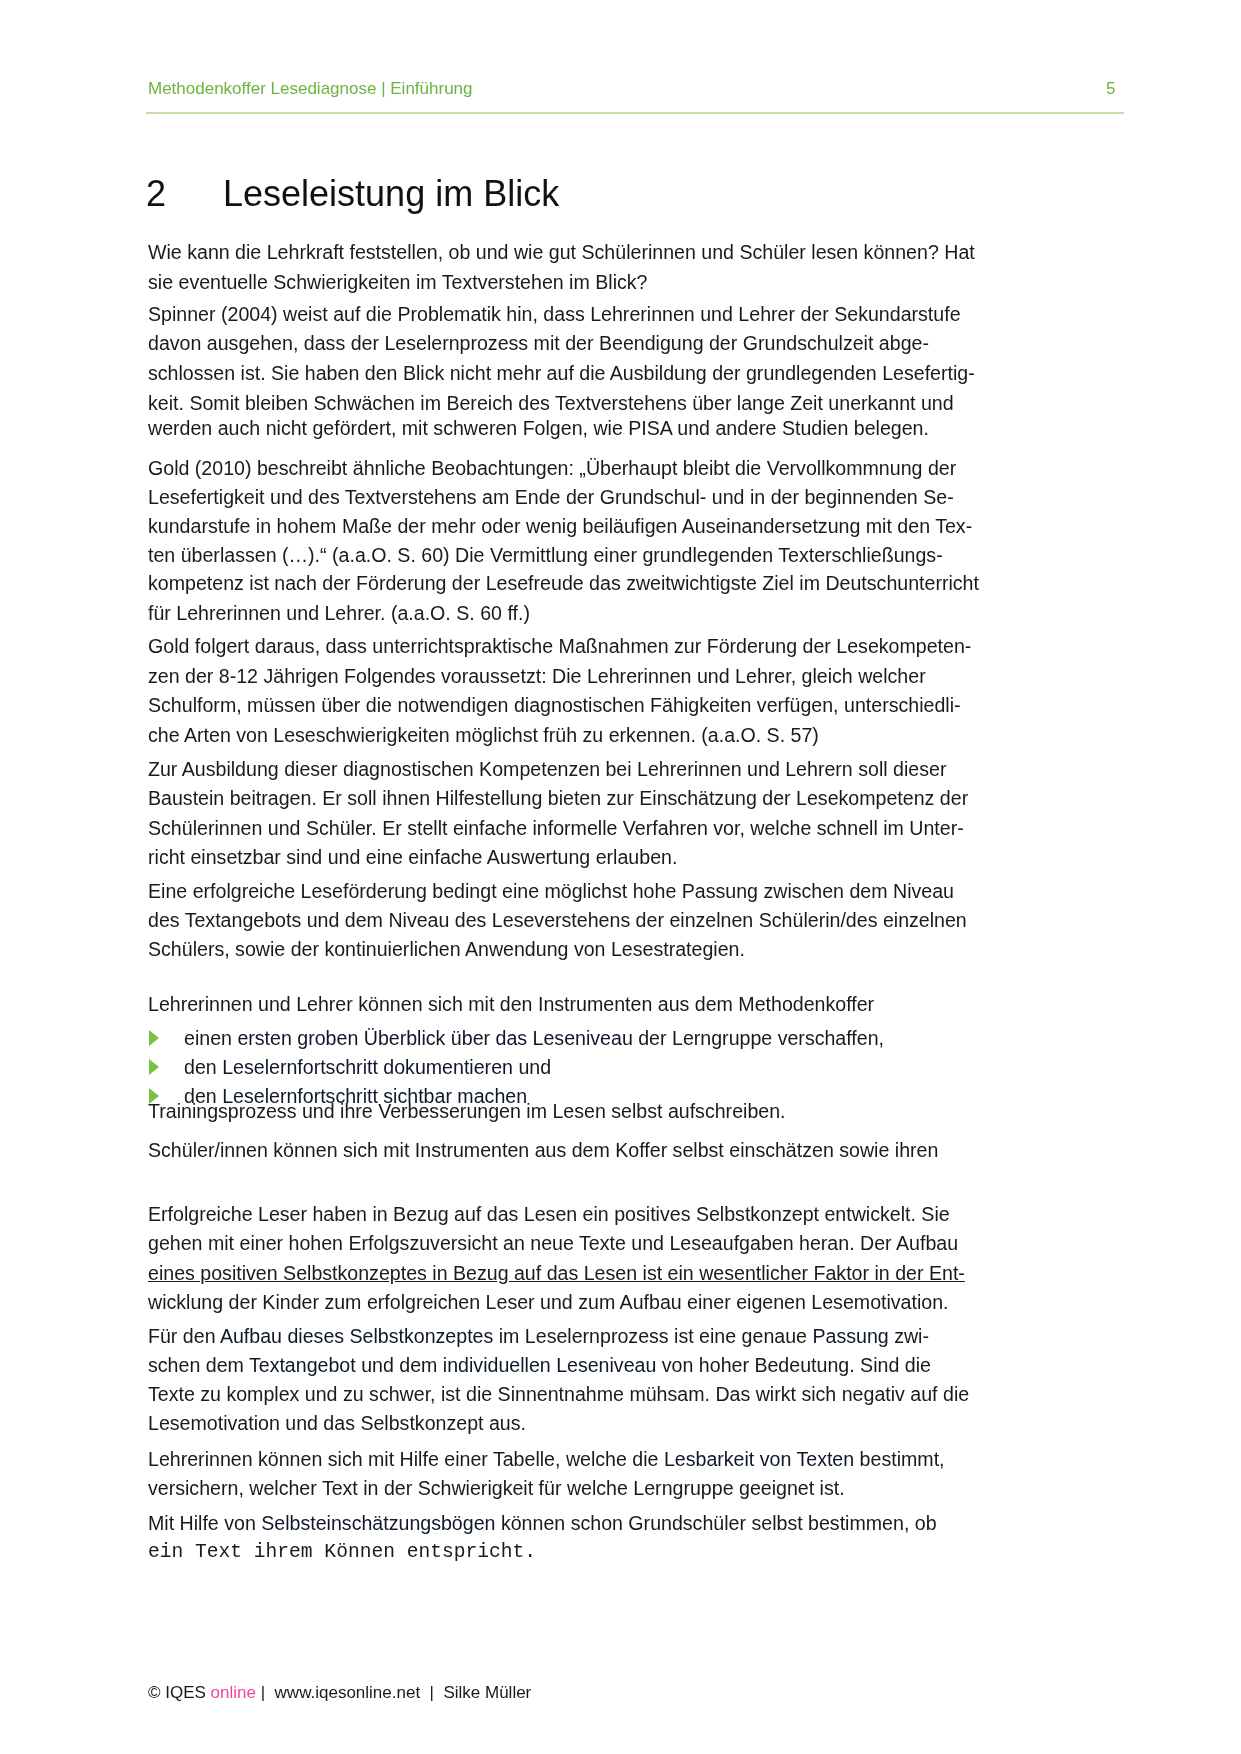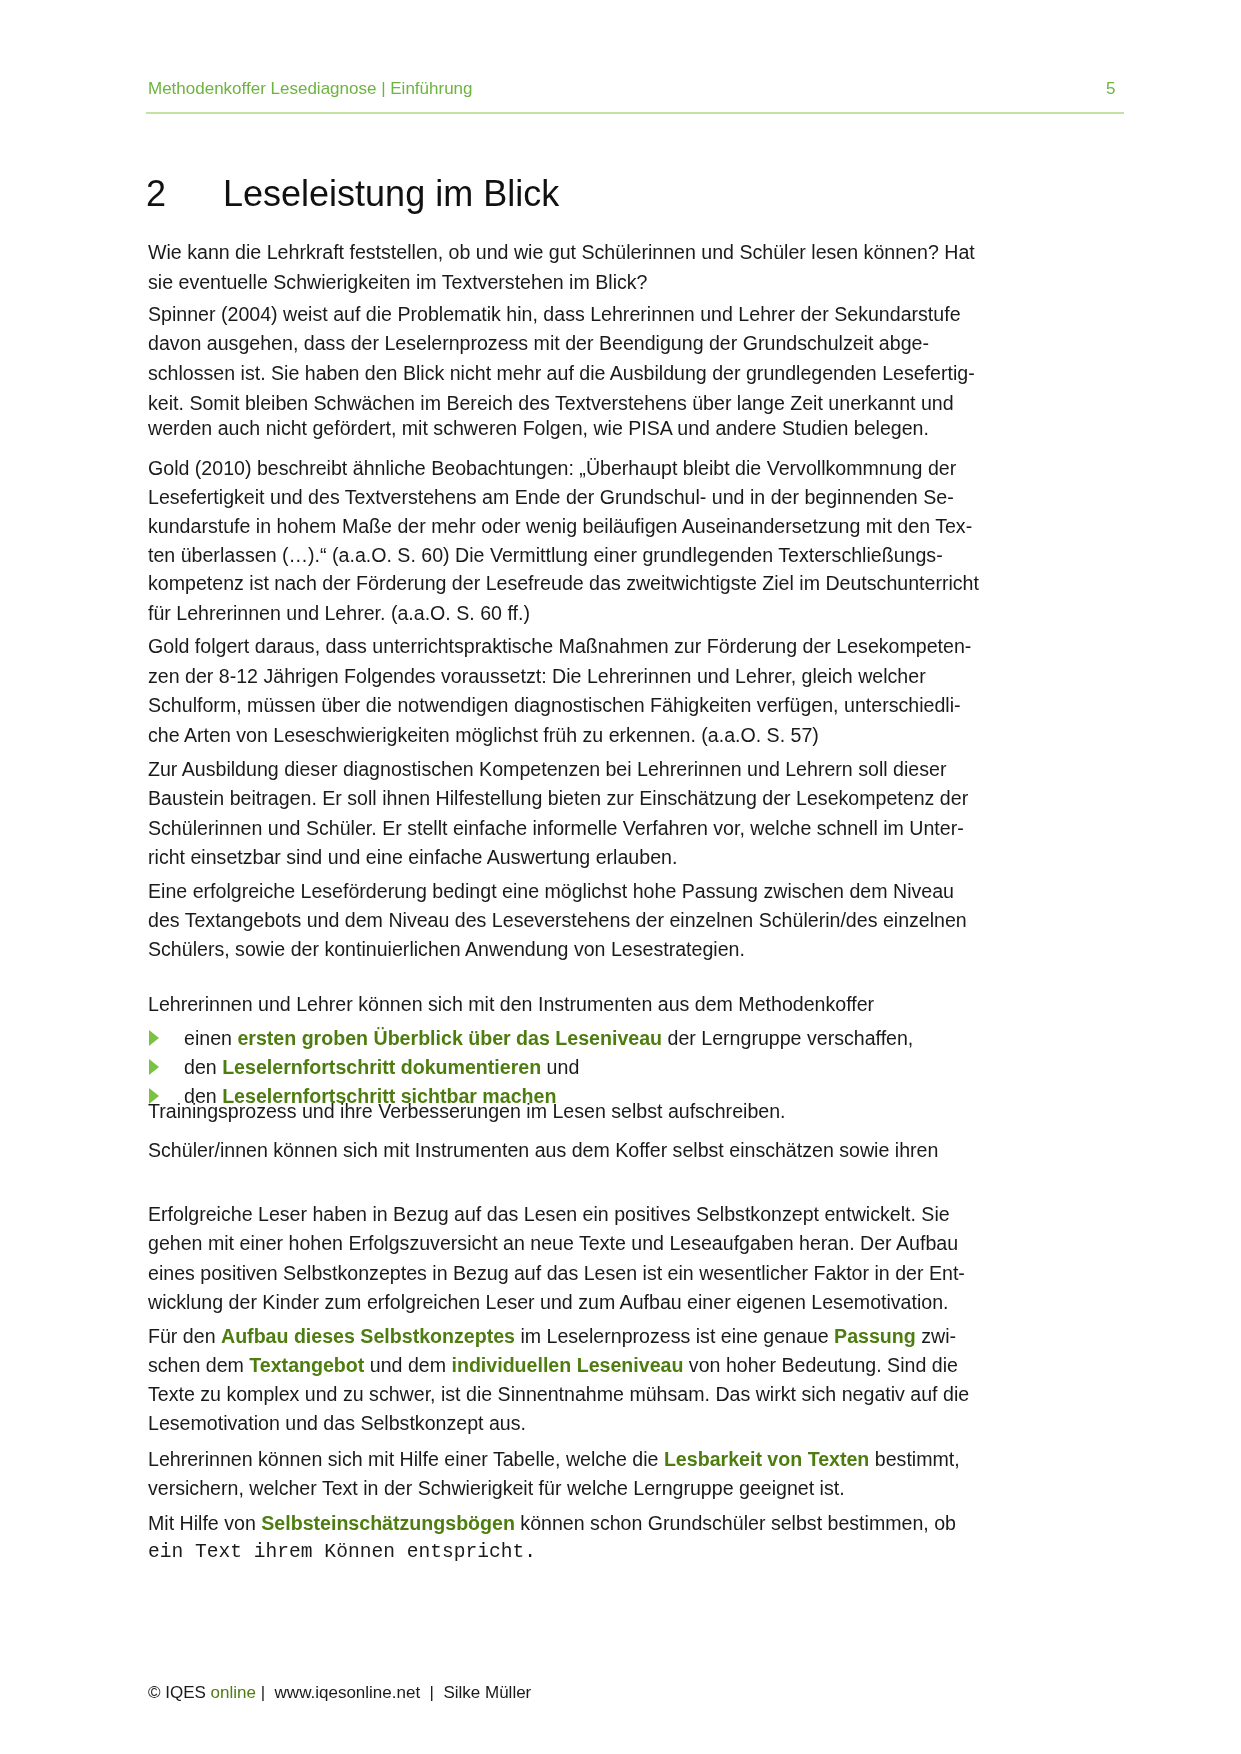--- a/index.html
+++ b/index.html
@@ -4,27 +4,27 @@
 <style>
   html, body { margin: 0; padding: 0; background: #ffffff; }
   body { width: 1241px; height: 1754px; position: relative; overflow: hidden;
          font-family: "Liberation Sans", sans-serif; color: #1a1a1a; }
   .hdr { position: absolute; top: 79px; left: 148px; font-size: 17px; color: #6db33f; }
   .pgno { position: absolute; top: 79px; left: 1106px; font-size: 17px; color: #6db33f; }
   .rule { position: absolute; top: 112px; left: 146px; width: 978px; height: 2px; background: #c5e0a5; }
   .h-num { position: absolute; top: 173px; left: 146px; font-size: 36px; color: #111; }
   .h-title { position: absolute; top: 173px; left: 223px; font-size: 36px; color: #111; }
   .line { position: absolute; left: 148px; font-size: 19.6px; line-height: 24px; white-space: nowrap; color: #1a1a1a; }
-  .line b { font-weight: bold; color: #4d7c0f; }
+  .line b { font-weight: normal; color: #0f172a; }
   .bul-line { left: 184px; }
   .bullet { position: absolute; left: 149px; width: 0; height: 0;
             border-top: 8px solid transparent; border-bottom: 8px solid transparent;
             border-left: 10px solid #7cc242; }
   .ftr { position: absolute; top: 1683px; left: 148px; font-size: 17px; color: #1a1a1a; white-space: nowrap; }
-  .ftr .green { color: #4d7c0f; }
+  .ftr .green { color: #ec4899; }
 </style>
 </head>
 <body>
 
 <div class="hdr">Methodenkoffer Lesediagnose | Einführung</div>
 <div class="pgno">5</div>
 <div class="rule"></div>
 
 <div class="h-num">2</div>
 <div class="h-title">Leseleistung im Blick</div>
@@ -58,21 +58,21 @@
     <div class="bullet" style="top: 1030px;"></div>
     <div class="line bul-line" style="top: 1026px;"><span>einen </span><b>ersten groben Überblick über das Leseniveau</b><span> der Lerngruppe verschaffen,</span></div>
     <div class="bullet" style="top: 1059px;"></div>
     <div class="line bul-line" style="top: 1055px;"><span>den </span><b>Leselernfortschritt dokumentieren</b><span> und</span></div>
     <div class="bullet" style="top: 1088px;"></div>
     <div class="line bul-line" style="top: 1084px;"><span>den </span><b>Leselernfortschritt sichtbar machen</b></div>
     <div class="line" style="top: 1138px;"><span>Schüler/innen können sich mit Instrumenten aus dem Koffer selbst einschätzen sowie ihren</span></div>
     <div class="line" style="top: 1099px;"><span>Trainingsprozess und ihre Verbesserungen im Lesen selbst aufschreiben.</span></div>
     <div class="line" style="top: 1202px;"><span>Erfolgreiche Leser haben in Bezug auf das Lesen ein positives Selbstkonzept entwickelt. Sie</span></div>
     <div class="line" style="top: 1231px;"><span>gehen mit einer hohen Erfolgszuversicht an neue Texte und Leseaufgaben heran. Der Aufbau</span></div>
-    <div class="line" style="top: 1261px;"><span>eines positiven Selbstkonzeptes in Bezug auf das Lesen ist ein wesentlicher Faktor in der Ent-</span></div>
+    <div class="line" style="top: 1261px; text-decoration: underline;"><span>eines positiven Selbstkonzeptes in Bezug auf das Lesen ist ein wesentlicher Faktor in der Ent-</span></div>
     <div class="line" style="top: 1290px;"><span>wicklung der Kinder zum erfolgreichen Leser und zum Aufbau einer eigenen Lesemotivation.</span></div>
     <div class="line" style="top: 1324px;"><span>Für den </span><b>Aufbau dieses Selbstkonzeptes</b><span> im Leselernprozess ist eine genaue </span><b>Passung</b><span> zwi-</span></div>
     <div class="line" style="top: 1353px;"><span>schen dem </span><b>Textangebot</b><span> und dem </span><b>individuellen Leseniveau</b><span> von hoher Bedeutung. Sind die</span></div>
     <div class="line" style="top: 1382px;"><span>Texte zu komplex und zu schwer, ist die Sinnentnahme mühsam. Das wirkt sich negativ auf die</span></div>
     <div class="line" style="top: 1411px;"><span>Lesemotivation und das Selbstkonzept aus.</span></div>
     <div class="line" style="top: 1447px;"><span>Lehrerinnen können sich mit Hilfe einer Tabelle, welche die </span><b>Lesbarkeit von Texten</b><span> bestimmt,</span></div>
     <div class="line" style="top: 1476px;"><span>versichern, welcher Text in der Schwierigkeit für welche Lerngruppe geeignet ist.</span></div>
     <div class="line" style="top: 1511px;"><span>Mit Hilfe von </span><b>Selbsteinschätzungsbögen</b><span> können schon Grundschüler selbst bestimmen, ob</span></div>
     <div class="line" style="top: 1540px; font-family: Liberation Mono, monospace;"><span>ein Text ihrem Können entspricht.</span></div>
   </div>

